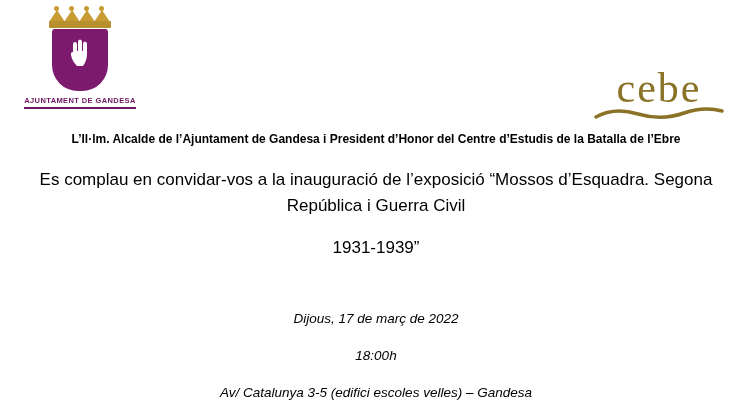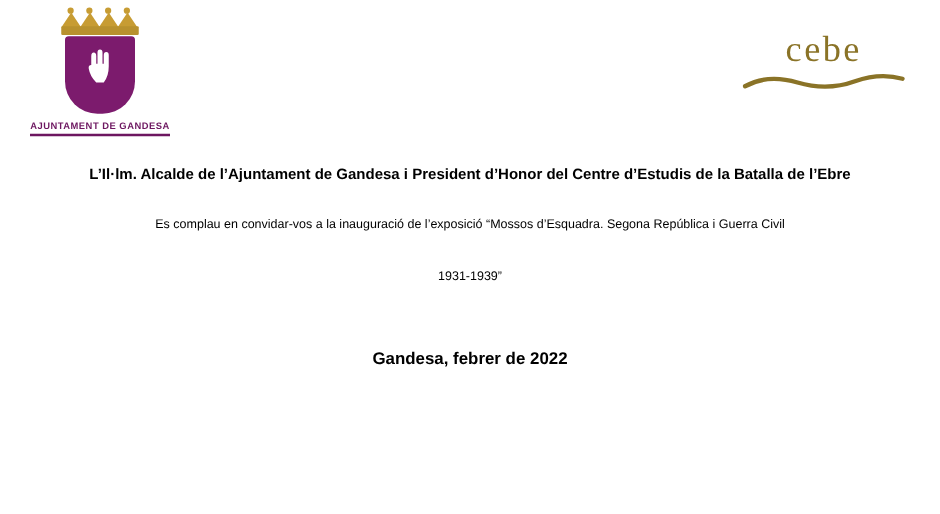--- a/index.html
+++ b/index.html
@@ -108,46 +108,47 @@
 
   .cebe {
     position: absolute;
     right: 28px;
     top: 18px;
     width: 130px;
     text-align: center;
   }
   .cebe-word {
     font-family: "Liberation Serif", serif;
-    font-size: 29px;
+    font-size: 42px;
     line-height: 44px;
     letter-spacing: 2px;
     color: #8a7327;
     font-weight: normal;
+    margin-top: 48px;
   }
   .cebe-wave {
     display: block;
     margin-top: -4px;
   }
 
   
   .doc {
     padding: 0 16px;
     text-align: center;
   }
   .line {
     font-family: "Liberation Sans", sans-serif;
   }
   .l-title {
     font-size: 12px;
     font-weight: bold;
     margin-top: 22px;
   }
   .l-sub {
-    font-size: 10px;
+    font-size: 17px;
     margin-top: 21px;
     line-height: 26px;
   }
   .l-italic {
     font-size: 13.5px;
     font-style: italic;
     margin-top: 0;
   }
   .block-when {
     margin-top: 50px;
@@ -198,16 +199,21 @@
 
 </div>
 
 <div class="doc">
 
   <div class="line l-title">L’Il·lm. Alcalde de l’Ajuntament de Gandesa i President d’Honor del Centre d’Estudis de la Batalla de l’Ebre</div>
 
   <div class="line l-sub">Es complau en convidar-vos a la inauguració de l’exposició “Mossos d’Esquadra. Segona República i Guerra Civil</div>
   <div class="line l-sub" style="margin-top:16px;">1931-1939”</div>
 
+  <div class="block-when">
+    <div class="line l-italic">Dijous, 17 de març de 2022</div>
+    <div class="line l-italic">18:00h</div>
+    <div class="line l-italic">Av/ Catalunya 3-5 (edifici escoles velles) – Gandesa</div>
+  </div>
 
   <div class="line l-foot">Gandesa, febrer de 2022</div>
 
 </div>
 
 </body></html>

